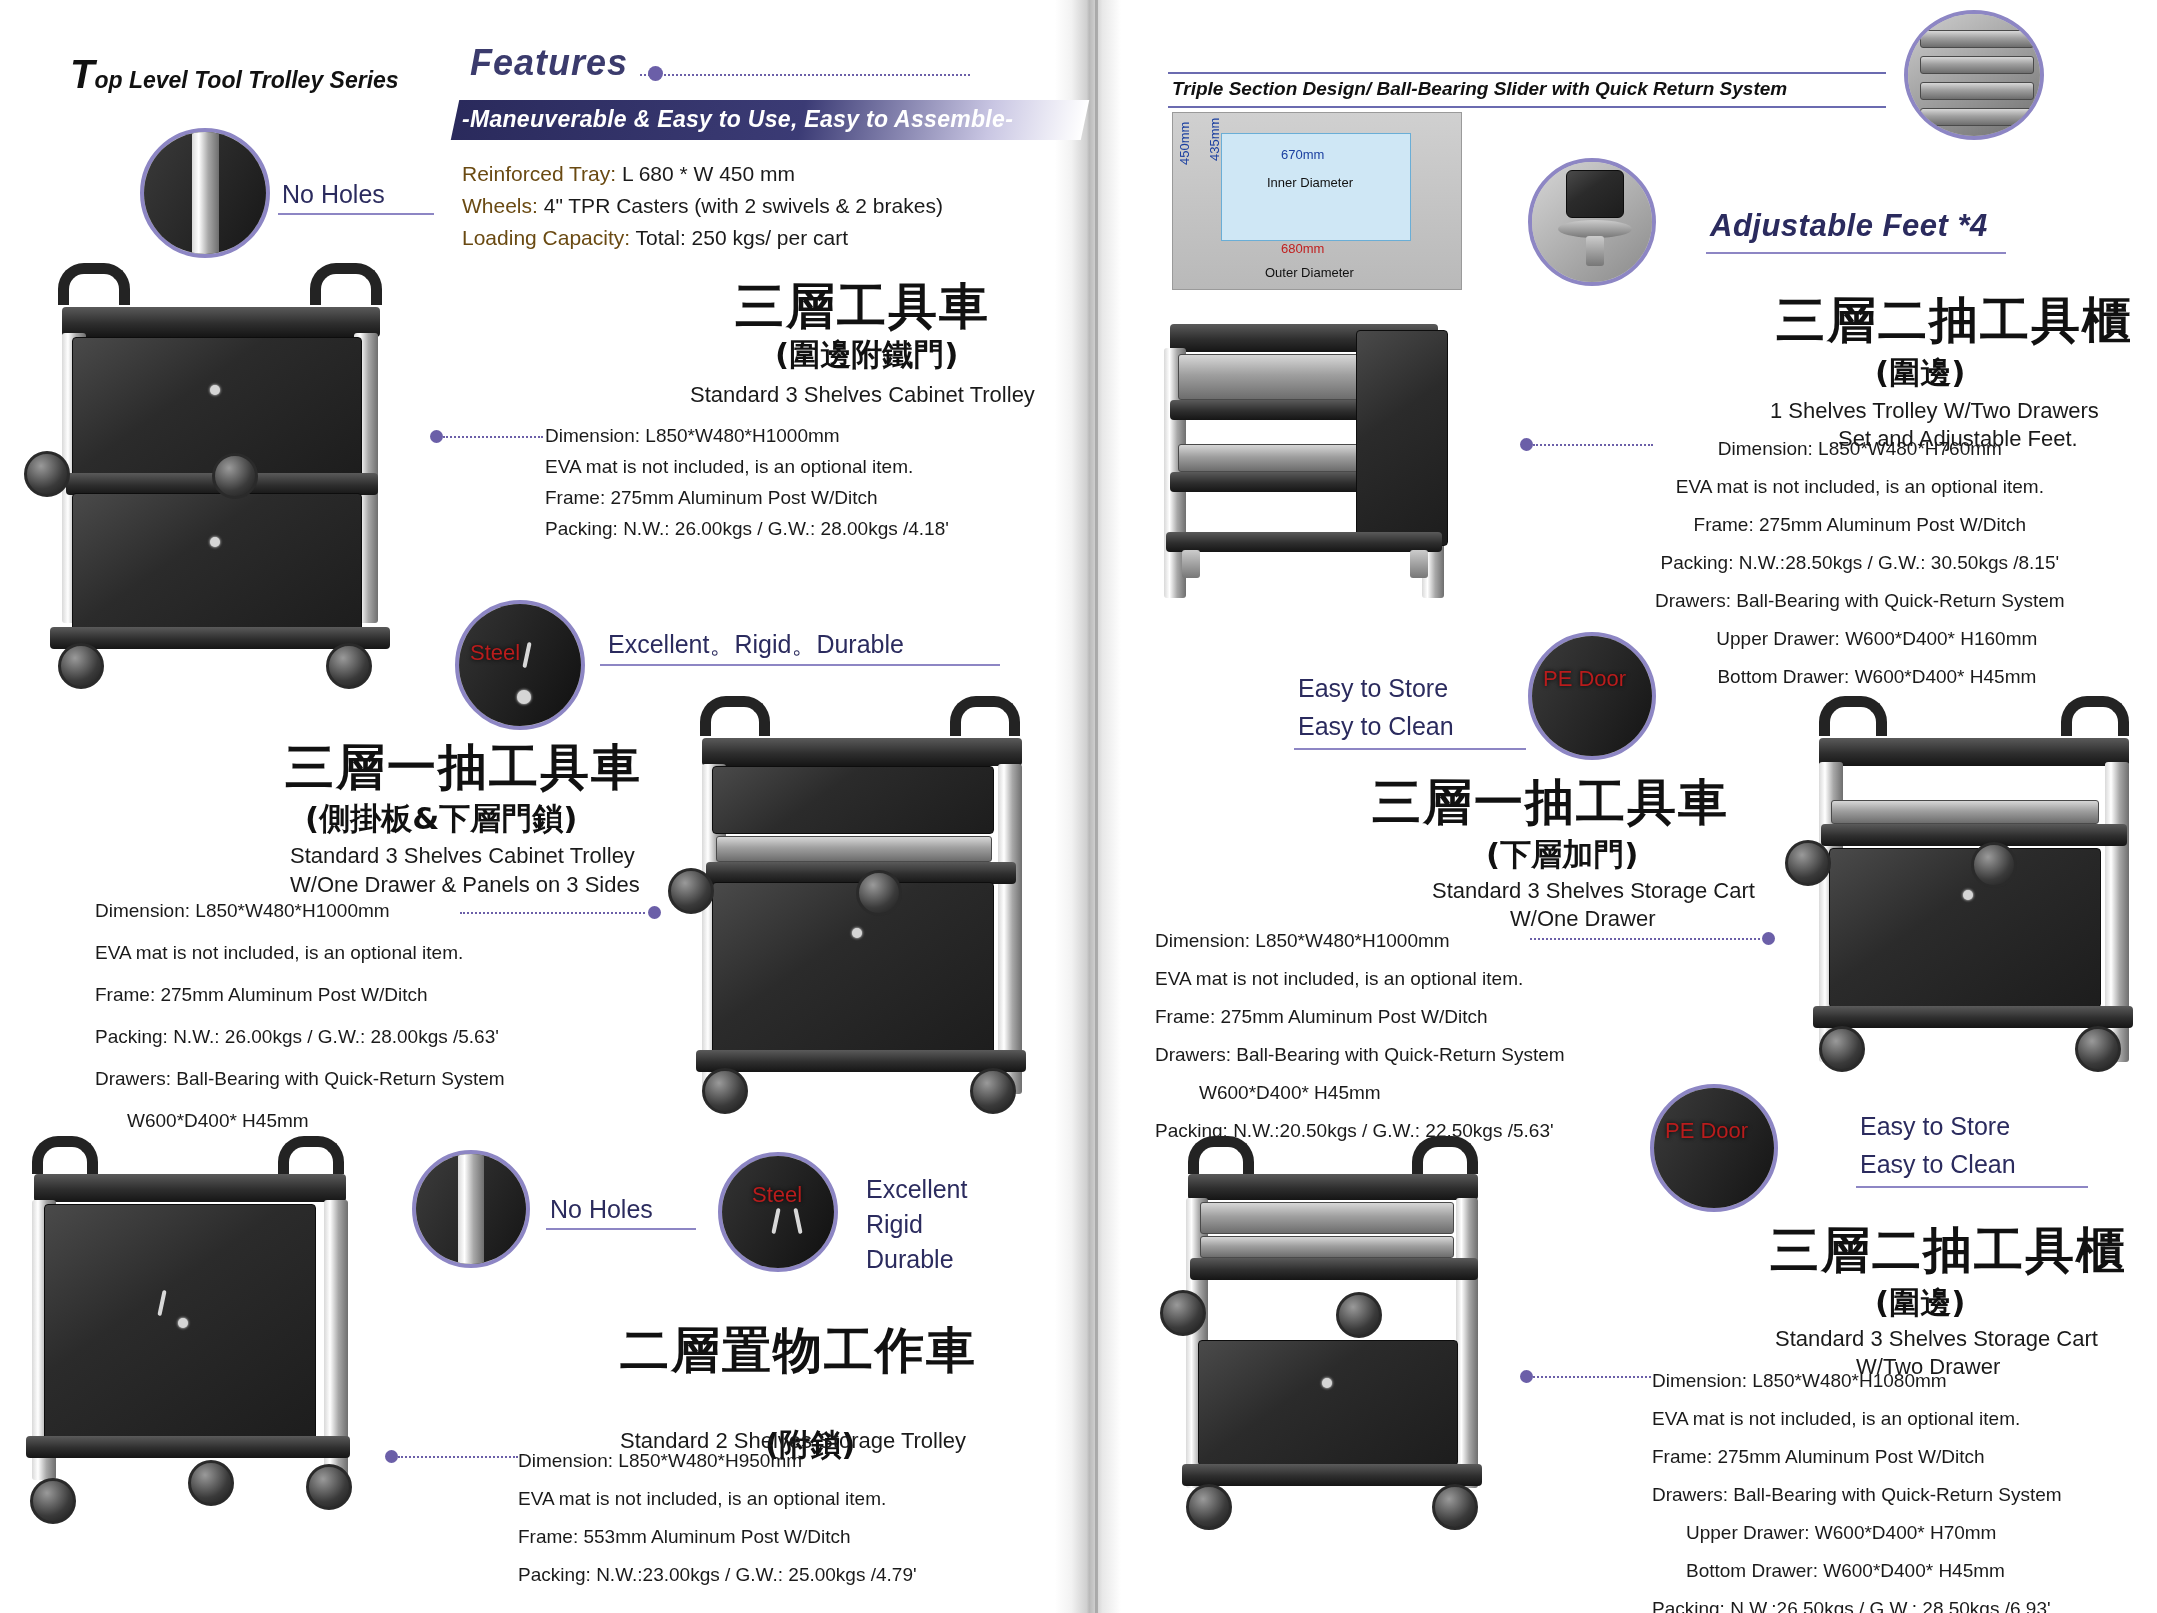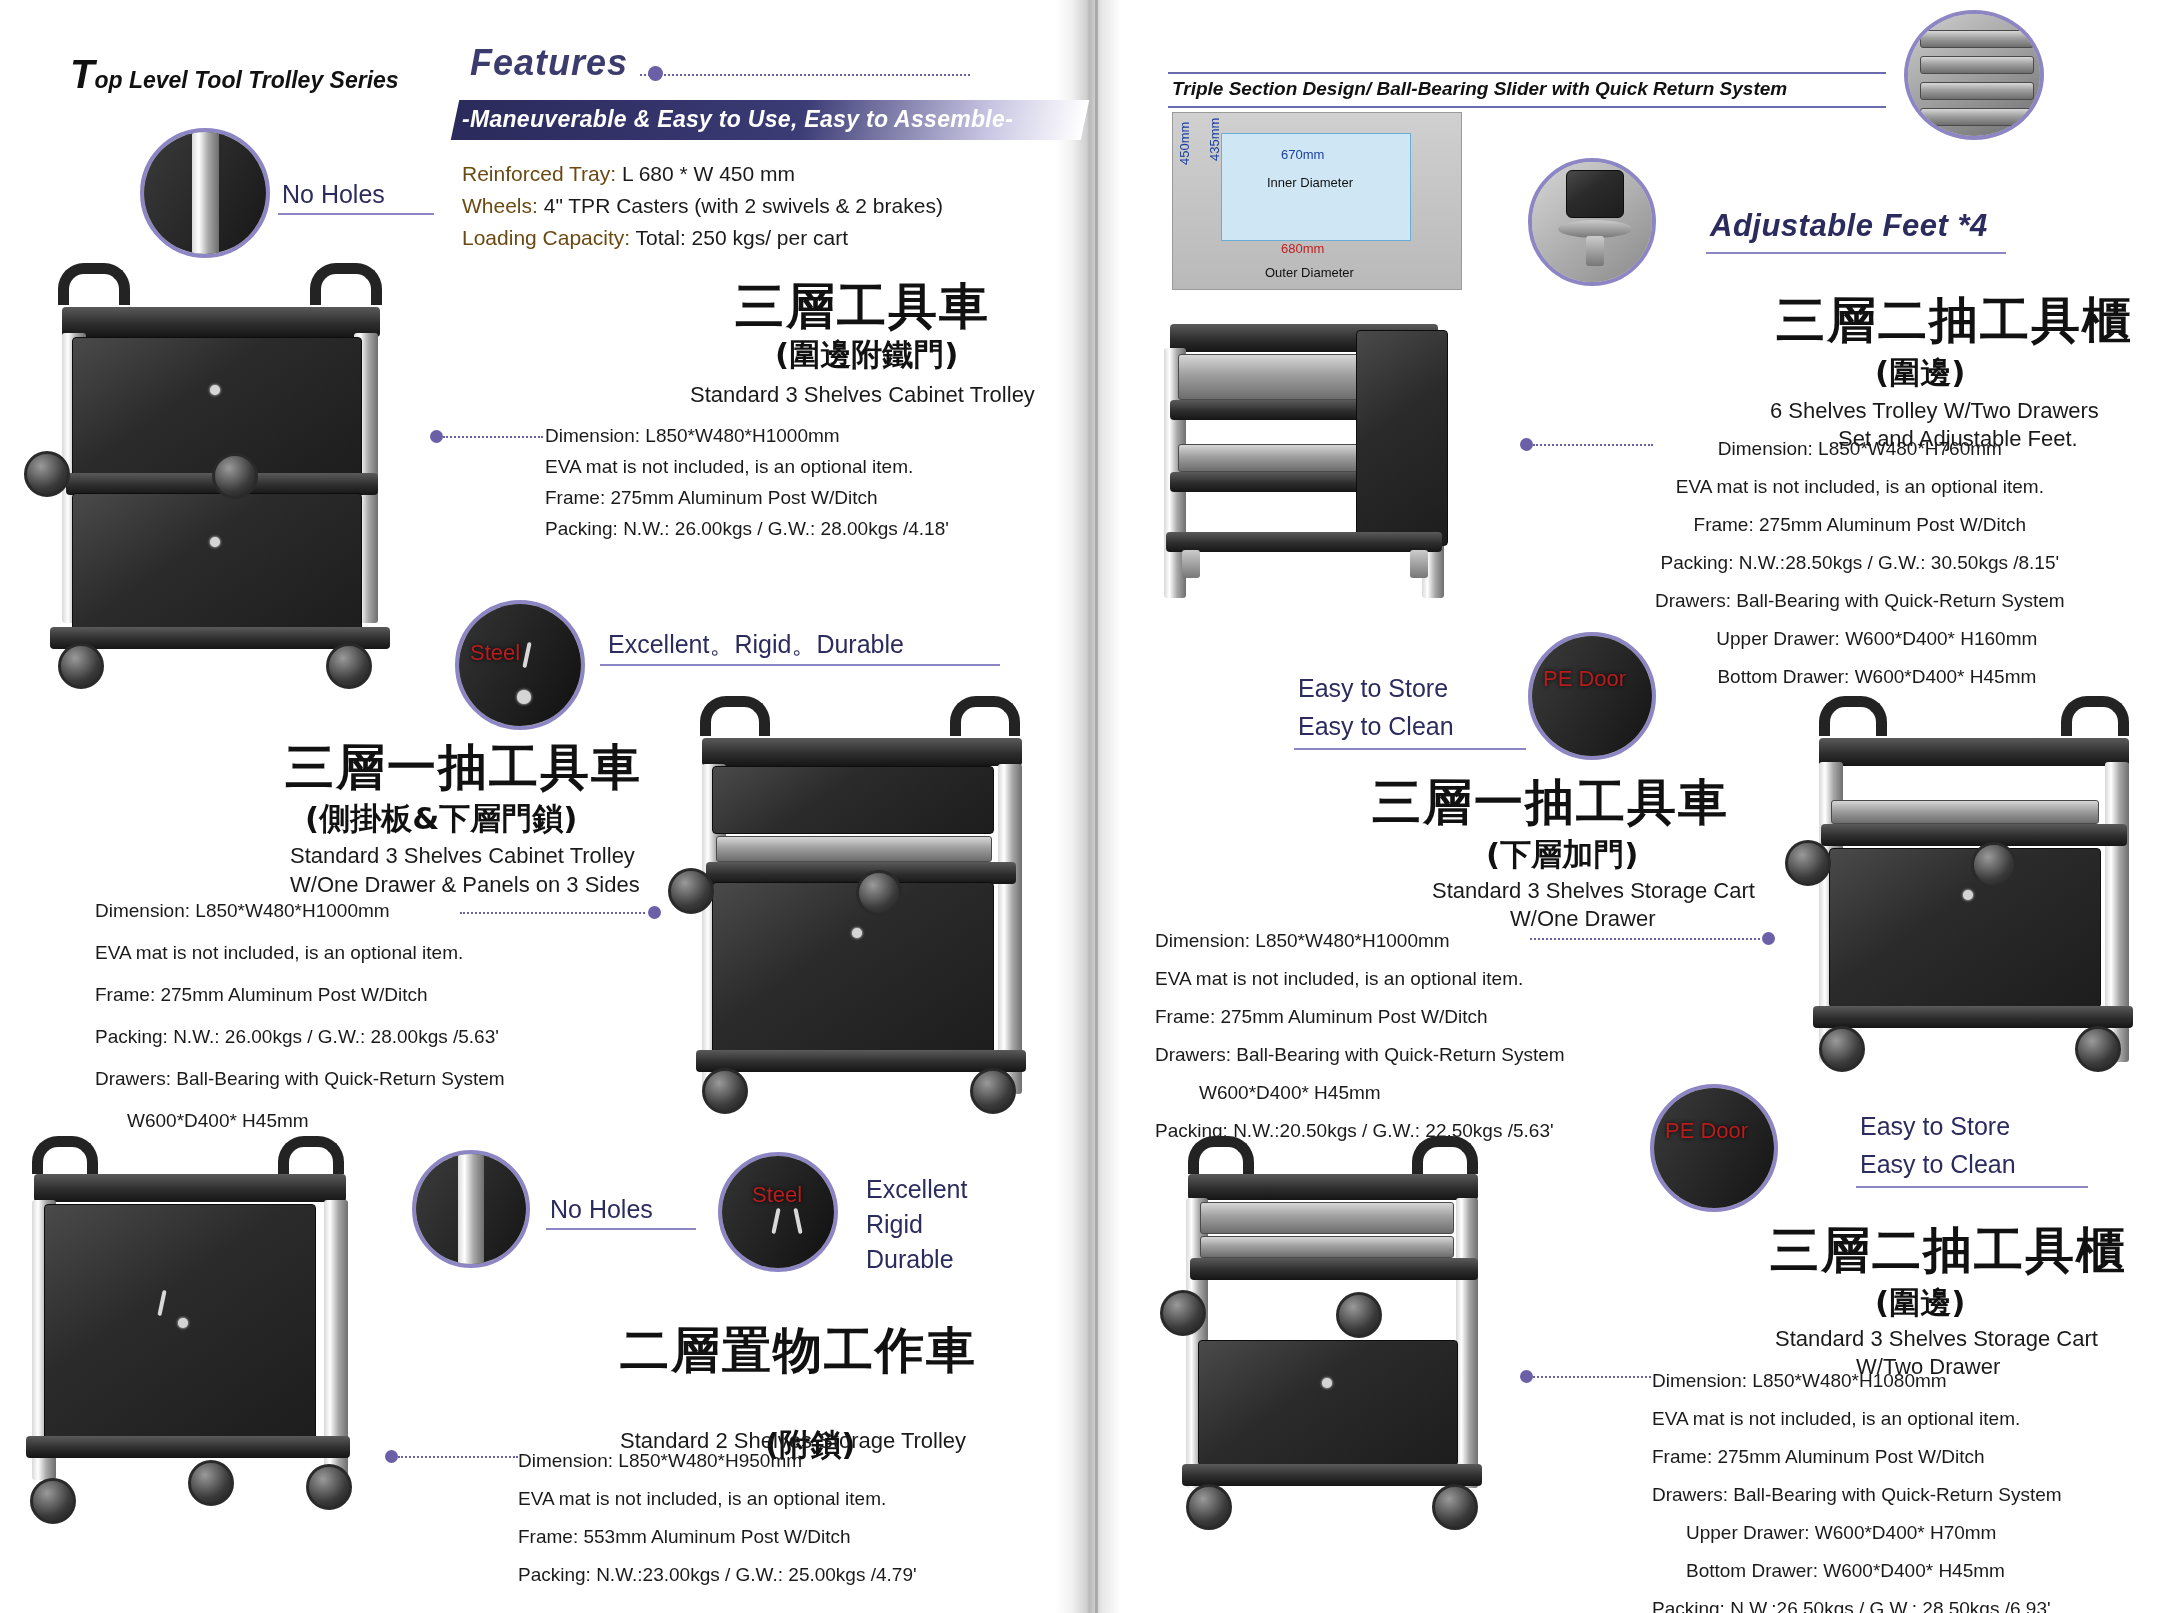--- a/index.html
+++ b/index.html
@@ -433,21 +433,21 @@
     <div class="drawer" style="left:18px; top:126px; width:240px; height:28px;"></div>
     <div class="shelf" style="left:10px; top:154px; width:268px; height:20px;"></div>
     <div class="panel" style="left:196px; top:12px; width:92px; height:216px;"></div>
     <div class="shelf" style="left:6px; top:214px; width:276px; height:20px;"></div>
     <div class="foot" style="left:22px; top:232px; width:18px; height:28px;"></div>
     <div class="foot" style="left:250px; top:232px; width:18px; height:28px;"></div>
   </div>
 
   <div class="cn-title" style="position:absolute; left:1776px; top:288px; font-size:49px;">三層二抽工具櫃</div>
   <div class="cn-sub" style="position:absolute; left:1875px; top:352px; font-size:31px;">(圍邊)</div>
-  <div class="en-sub" style="position:absolute; left:1770px; top:398px; font-size:22px;">6 Shelves Trolley  W/Two Drawers</div>
+  <div class="en-sub" style="position:absolute; left:1770px; top:398px; font-size:22px;">1 Shelves Trolley  W/Two Drawers</div>
   <div class="en-sub" style="position:absolute; left:1838px; top:426px; font-size:22px;">Set and Adjustable Feet.</div>
 
   <div class="leader-dot" style="left:1520px; top:438px;"></div>
   <div class="leader" style="left:1533px; top:444px; width:120px;"></div>
   <div class="spec" style="position:absolute; left:1655px; top:430px; line-height:38px;text-align:center;">
     <div>Dimension:  L850*W480*H760mm</div>
     <div>EVA mat is not included, is an optional item.</div>
     <div>Frame: 275mm Aluminum Post W/Ditch</div>
     <div>Packing: N.W.:28.50kgs / G.W.: 30.50kgs /8.15'</div>
     <div>Drawers: Ball-Bearing with Quick-Return System</div>

